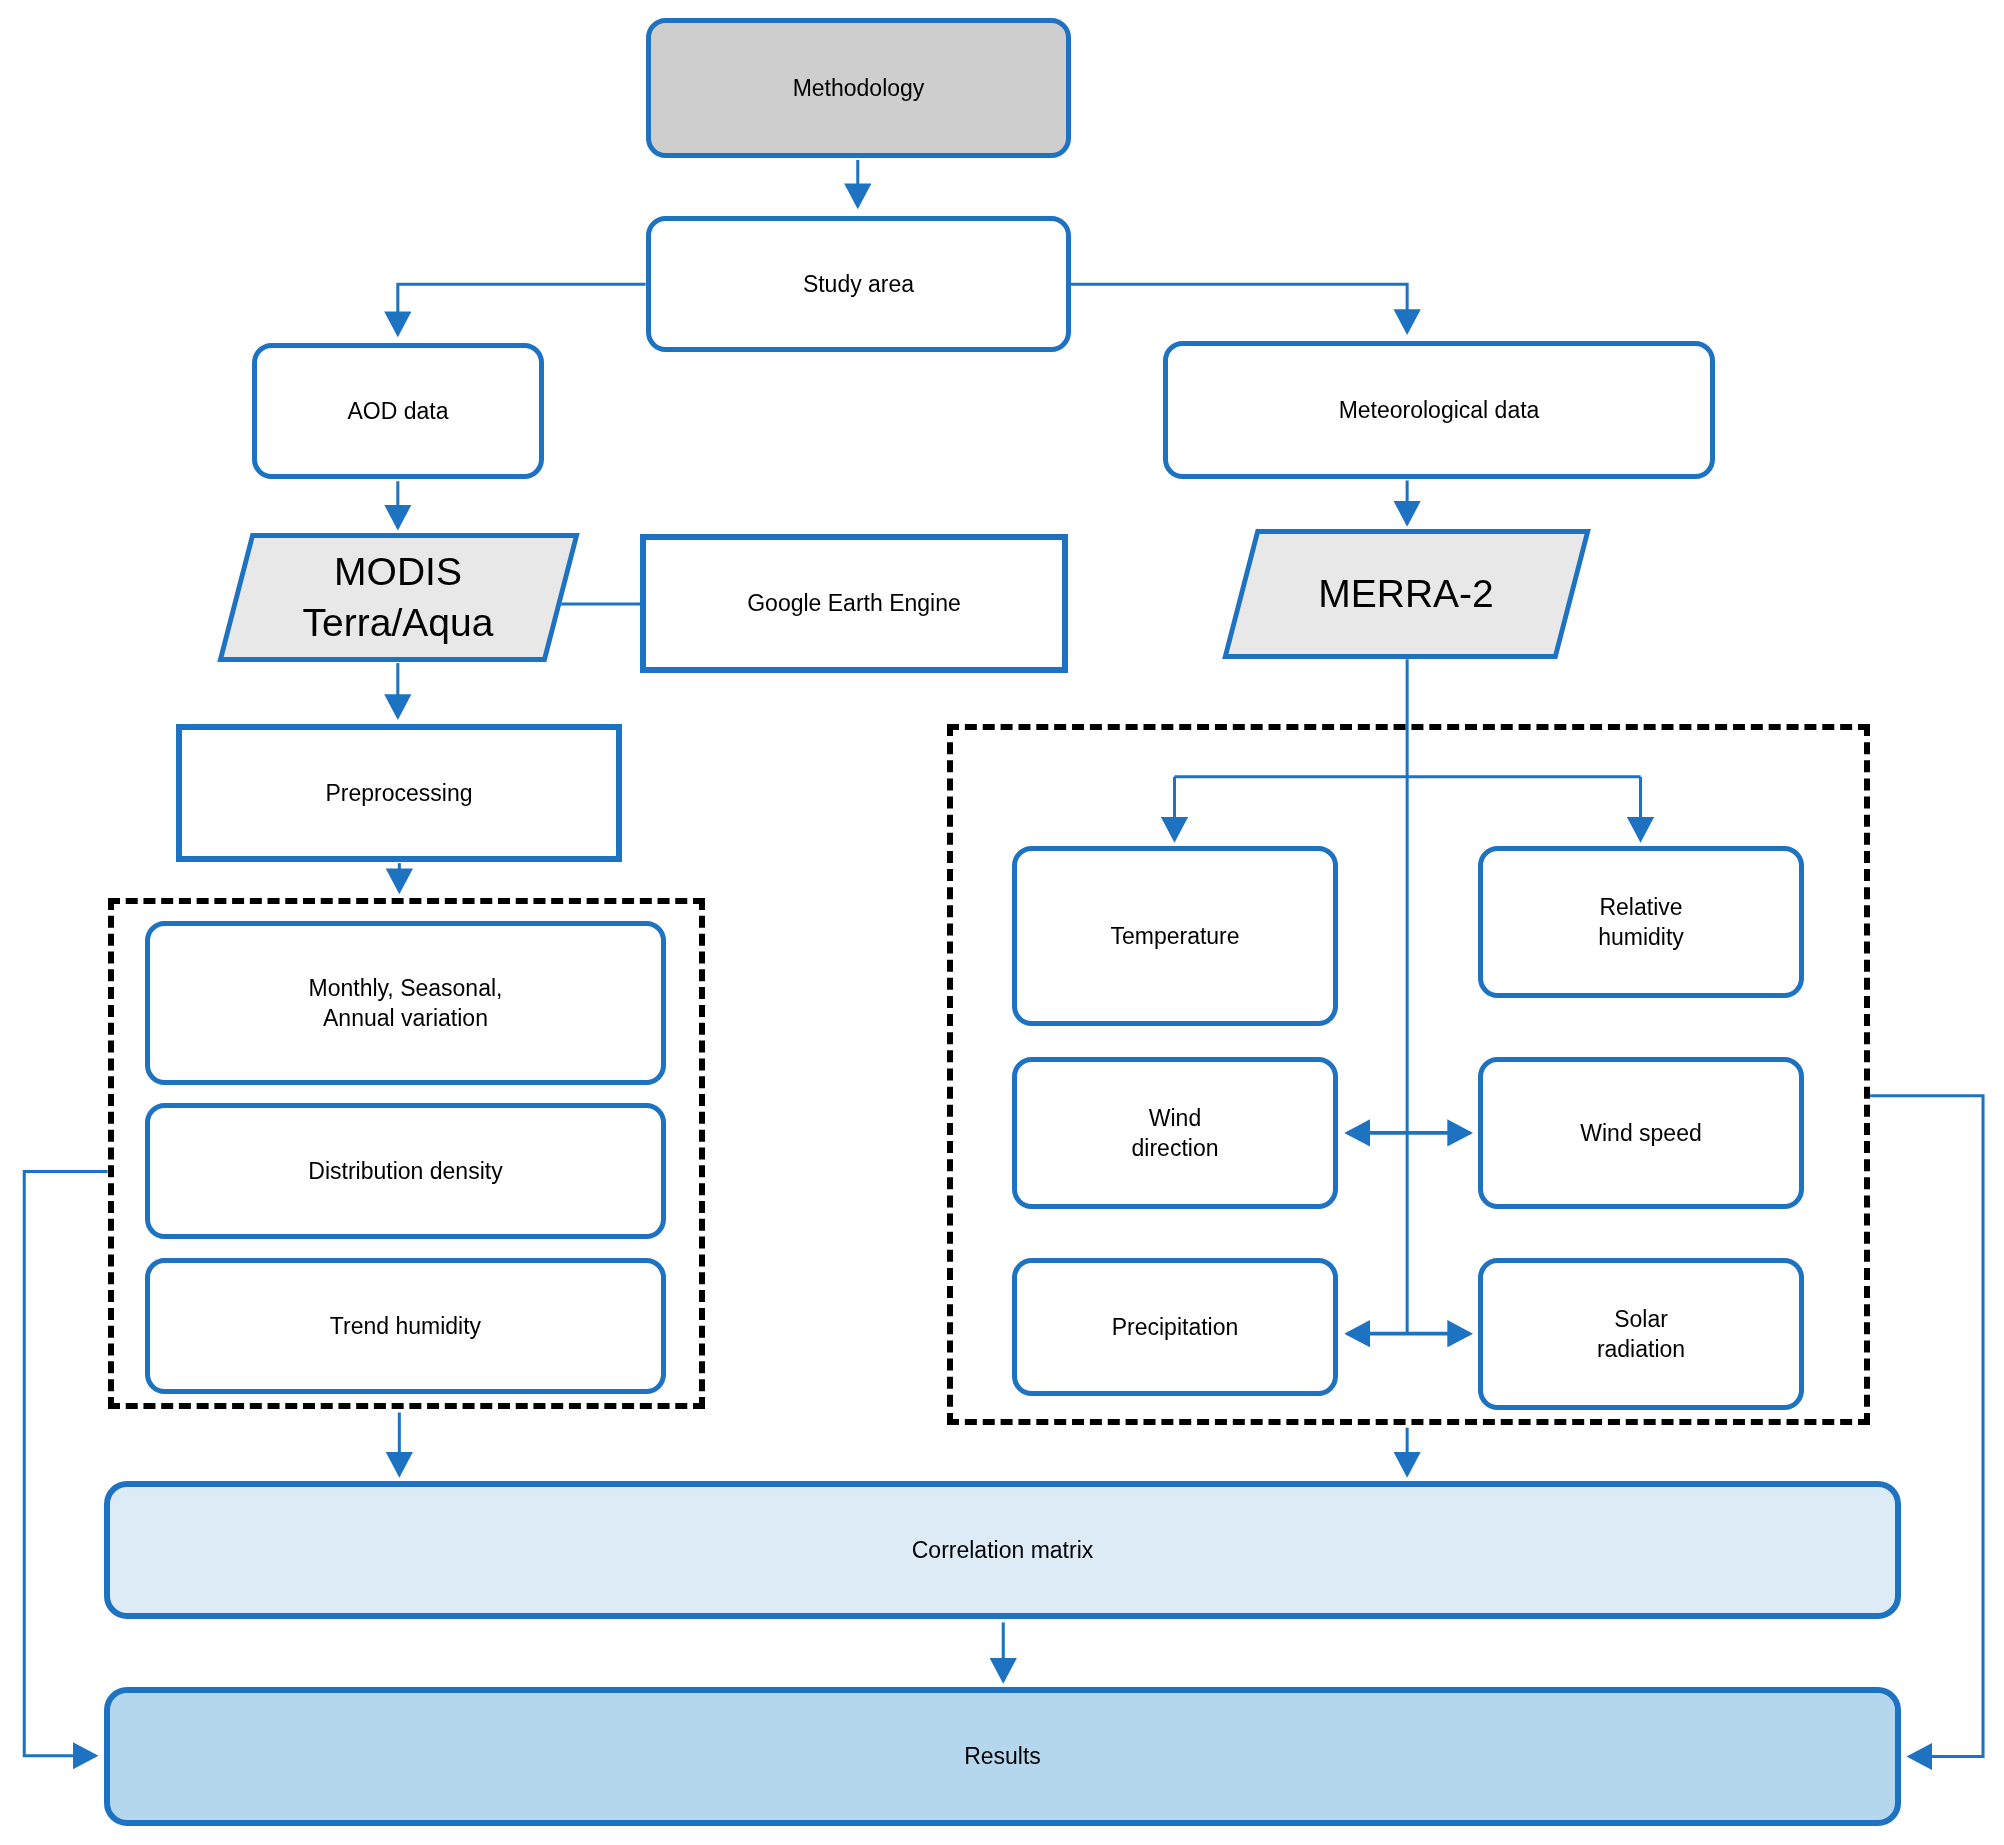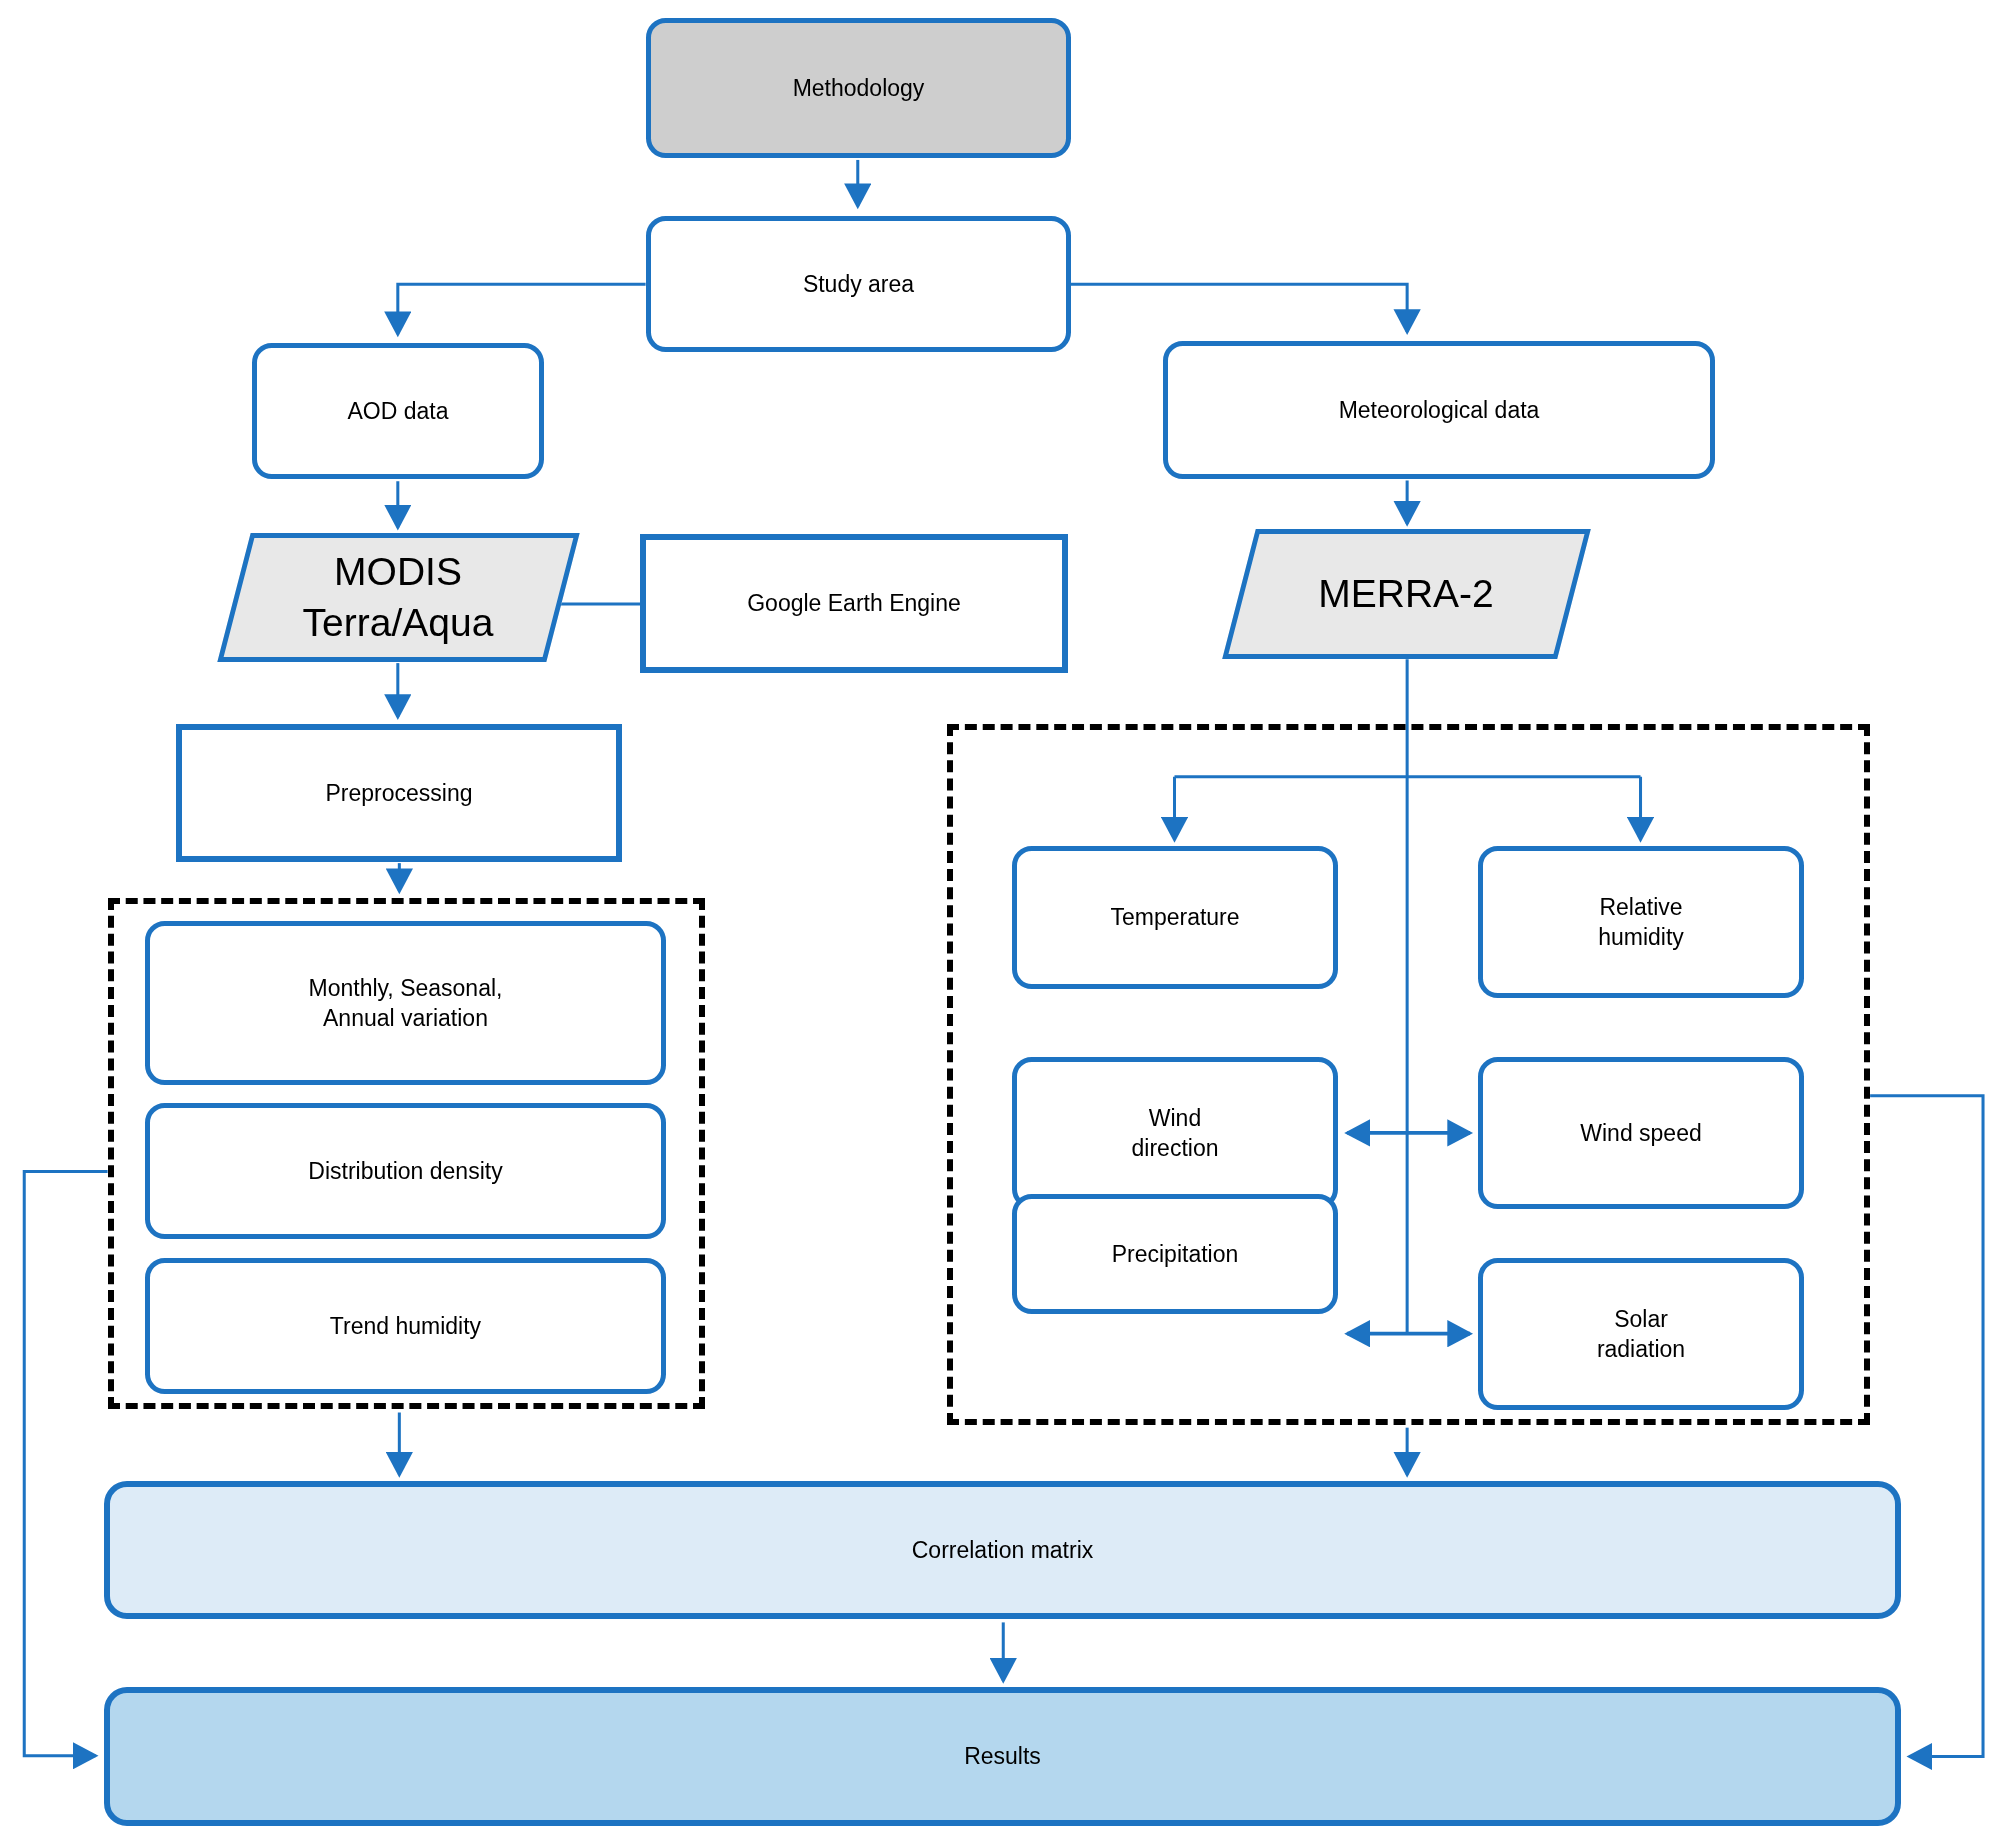--- a/index.html
+++ b/index.html
@@ -141,39 +141,39 @@
   </div>
 
   <div class="node rounded" style="left:145px;top:1103px;width:521px;height:136px;">
     <span>Distribution density</span>
   </div>
 
   <div class="node rounded" style="left:145px;top:1258px;width:521px;height:136px;">
     <span>Trend humidity</span>
   </div>
 
-  <div class="node rounded" style="left:1012px;top:846px;width:326px;height:143px;">
+  <div class="node rounded" style="left:1012px;top:846px;width:326px;height:180px;">
     <span>Temperature</span>
   </div>
 
   <div class="node rounded stack" style="left:1478px;top:846px;width:326px;height:152px;">
     <span>Relative</span>
     <span>humidity</span>
   </div>
 
   <div class="node rounded stack" style="left:1012px;top:1057px;width:326px;height:152px;">
     <span>Wind</span>
     <span>direction</span>
   </div>
 
   <div class="node rounded" style="left:1478px;top:1057px;width:326px;height:152px;">
     <span>Wind speed</span>
   </div>
 
-  <div class="node rounded" style="left:1012px;top:1194px;width:326px;height:120px;">
+  <div class="node rounded" style="left:1012px;top:1258px;width:326px;height:138px;">
     <span>Precipitation</span>
   </div>
 
   <div class="node rounded stack" style="left:1478px;top:1258px;width:326px;height:152px;">
     <span>Solar</span>
     <span>radiation</span>
   </div>
 
   <div class="node bar corr" style="left:104px;top:1481px;width:1797px;height:138px;">
     <span>Correlation matrix</span>

